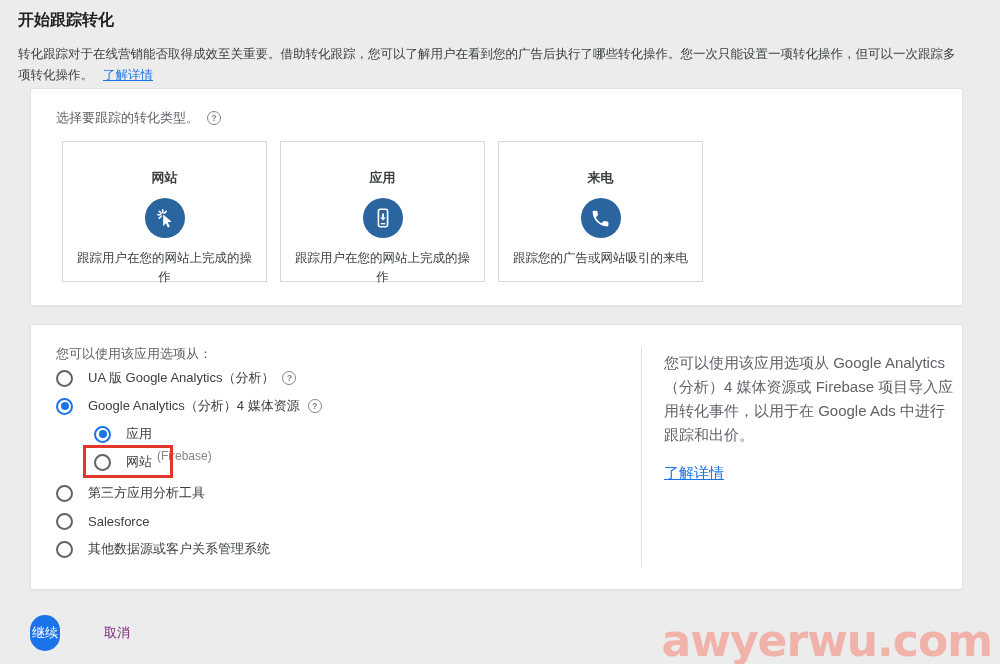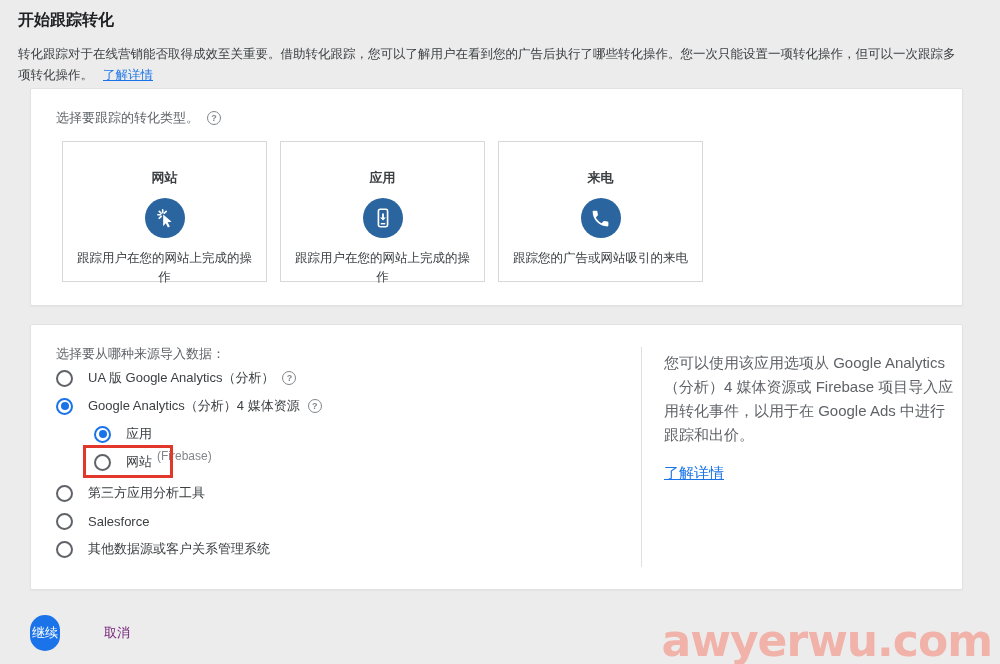--- a/index.html
+++ b/index.html
@@ -176,21 +176,21 @@
             <path fill="#fff" d="M6.62 10.79c1.44 2.83 3.76 5.14 6.59 6.59l2.2-2.2c.27-.27.67-.36 1.02-.24 1.12.37 2.33.57 3.57.57.55 0 1 .45 1 1V20c0 .55-.45 1-1 1-9.39 0-17-7.61-17-17 0-.55.45-1 1-1h3.5c.55 0 1 .45 1 1 0 1.25.2 2.45.57 3.57.11.35.03.74-.25 1.02l-2.2 2.2z"></path>
           </svg>
         </div>
         <div class="card-desc">跟踪您的广告或网站吸引的来电</div>
       </div>
     </div>
 </div>
 
 <div class="section" id="section-source">
   <div class="section-label">
-    <span>选择要从哪种来源导入数据：</span>
+    <span>您可以使用该应用选项从：</span>
   </div>
   <div id="radio-list">
       <div class="radio-row">
         <span class="radio"></span>
         <span class="radio-label">UA 版 Google Analytics（分析）</span>
         <span class="help-icon"></span>
       </div>
       <div class="radio-row">
         <span class="radio checked"></span>
         <span class="radio-label">Google Analytics（分析）4 媒体资源</span>

